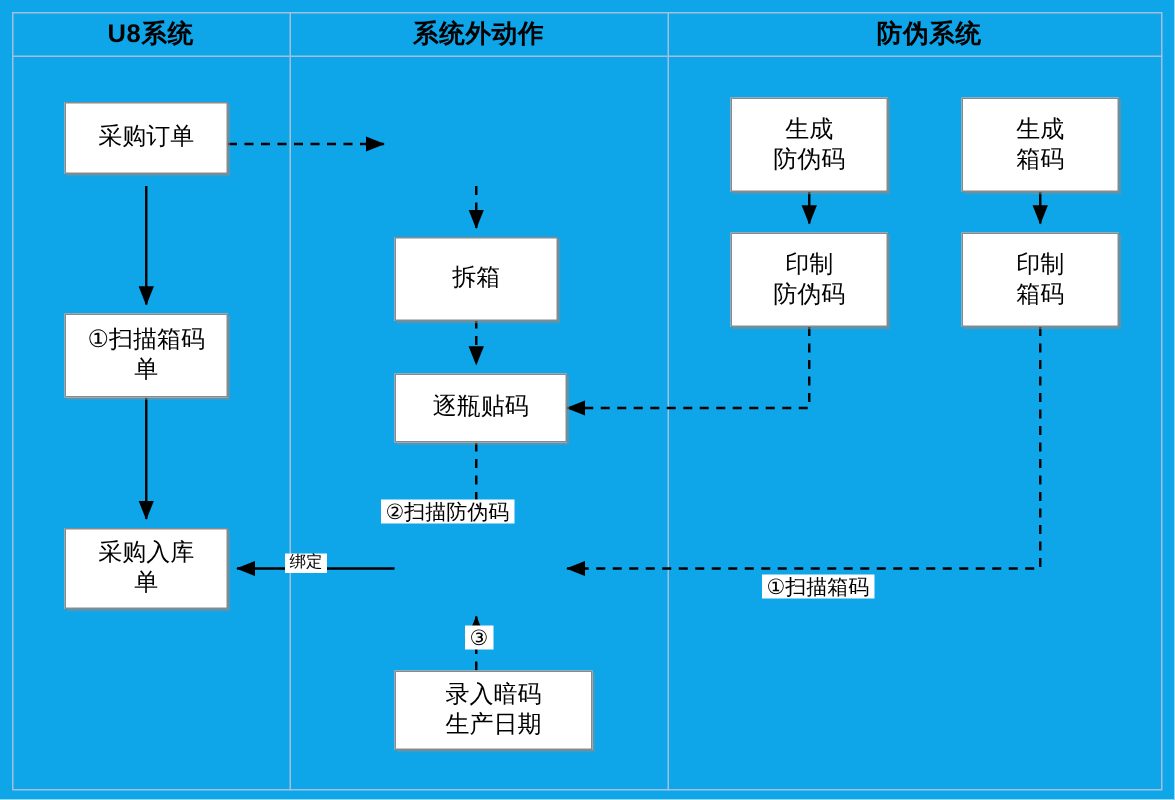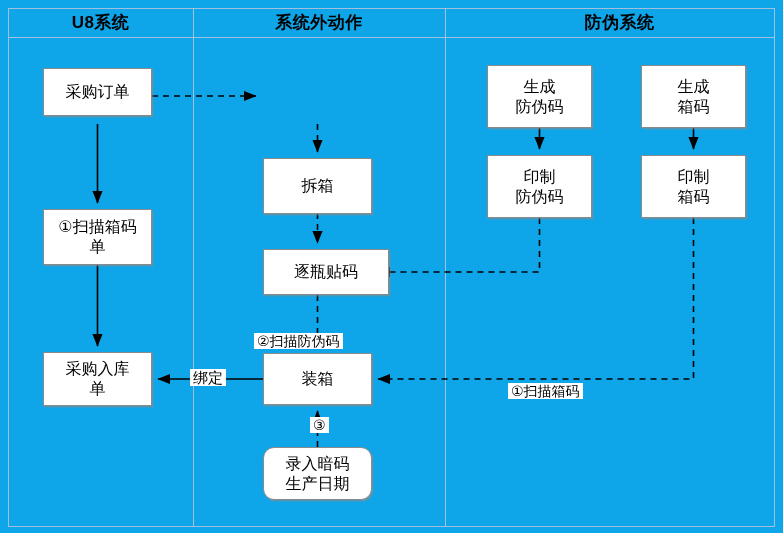--- a/index.html
+++ b/index.html
@@ -31,21 +31,21 @@
     text-align:center;color:#000;font-size:16px;line-height:1.22;
     box-shadow:1.5px 1.5px 0 rgba(140,140,140,0.55);
     white-space:pre-line;
   }
   svg.edges{position:absolute;left:0;top:0;width:783px;height:533px;overflow:visible;pointer-events:none;}
   .solid{stroke:#000;stroke-width:1.6;fill:none;}
   .dash{stroke:#000;stroke-width:1.6;fill:none;stroke-dasharray:6 5;}
 
   
   .elabel{
-    position:absolute;font-size:15px;color:#000;background:#ffffff;
+    position:absolute;font-size:11px;color:#000;background:#ffffff;
     padding:0 3px;white-space:nowrap;line-height:1.15;
   }
   .elabel.big{font-size:14px;}
   .circnum{font-size:14px;}
 </style>
 </head>
 <body>
 
 <div id="stage">
 
@@ -92,23 +92,22 @@
     <path class="dash" d="M693.5,218 L693.5,379 L378,379" marker-end="url(#ah)"></path>
   </svg>
 
   <div class="node" style="left:43px;top:68px;width:109px;height:48px;">采购订单</div>
   <div class="node" style="left:43px;top:209px;width:109px;height:56px;">①扫描箱码
 单</div>
   <div class="node" style="left:43px;top:352px;width:109px;height:54px;">采购入库
 单</div>
 
   <div class="node" style="left:263px;top:158px;width:109px;height:56px;">拆箱</div>
-  <div class="node" style="left:263px;top:249px;width:126px;height:46px;">逐瓶贴码</div>
-  <div class="node" style="left:263px;top:353px;width:109px;height:52px;">装箱</div>
-  <div class="node" style="left:263px;top:447px;width:109px;height:53px;border-radius:11px;">录入暗码
+  <div class="node" style="left:263px;top:249px;width:115px;height:46px;">逐瓶贴码</div>
+  <div class="node" style="left:263px;top:447px;width:132px;height:53px;">录入暗码
 生产日期</div>
 
   <div class="node" style="left:487px;top:65px;width:105px;height:63px;">生成
 防伪码</div>
   <div class="node" style="left:487px;top:155px;width:105px;height:63px;">印制
 防伪码</div>
   <div class="node" style="left:641px;top:65px;width:105px;height:63px;">生成
 箱码</div>
   <div class="node" style="left:641px;top:155px;width:105px;height:63px;">印制
 箱码</div>

